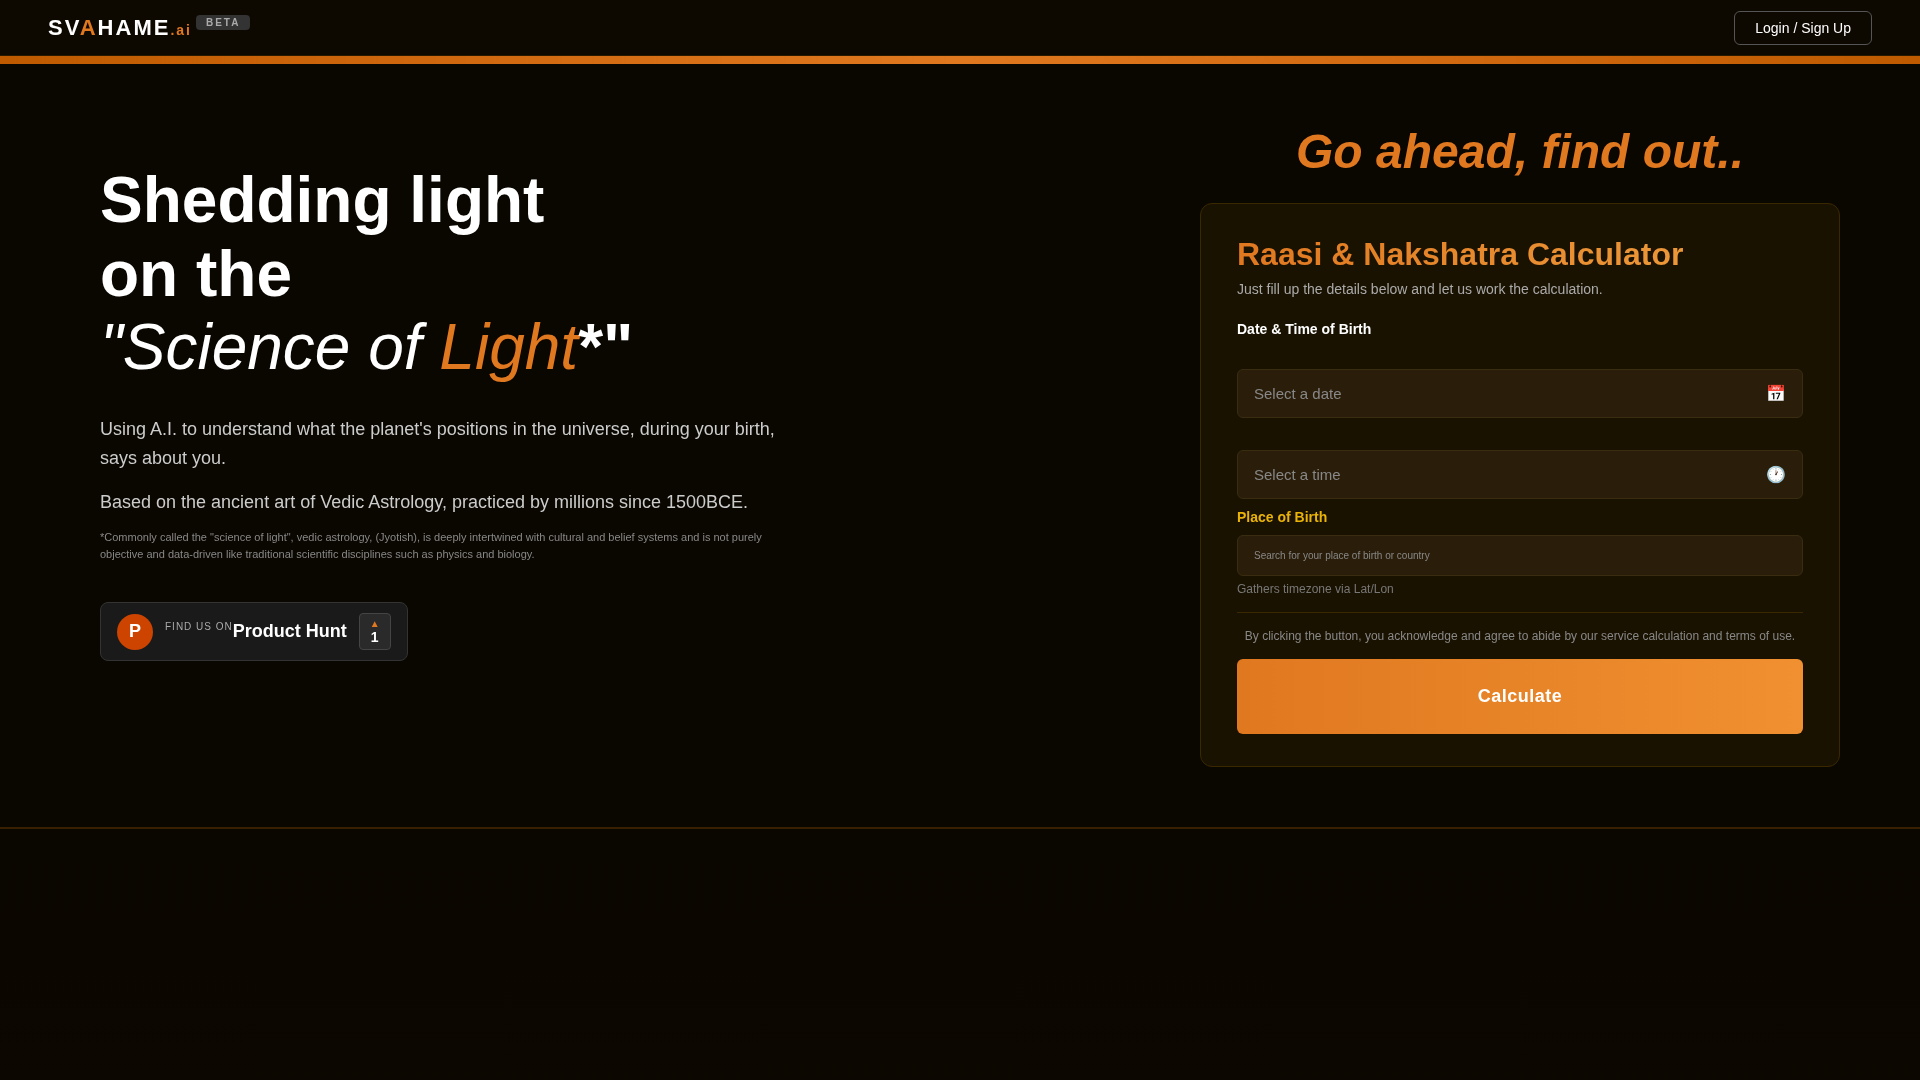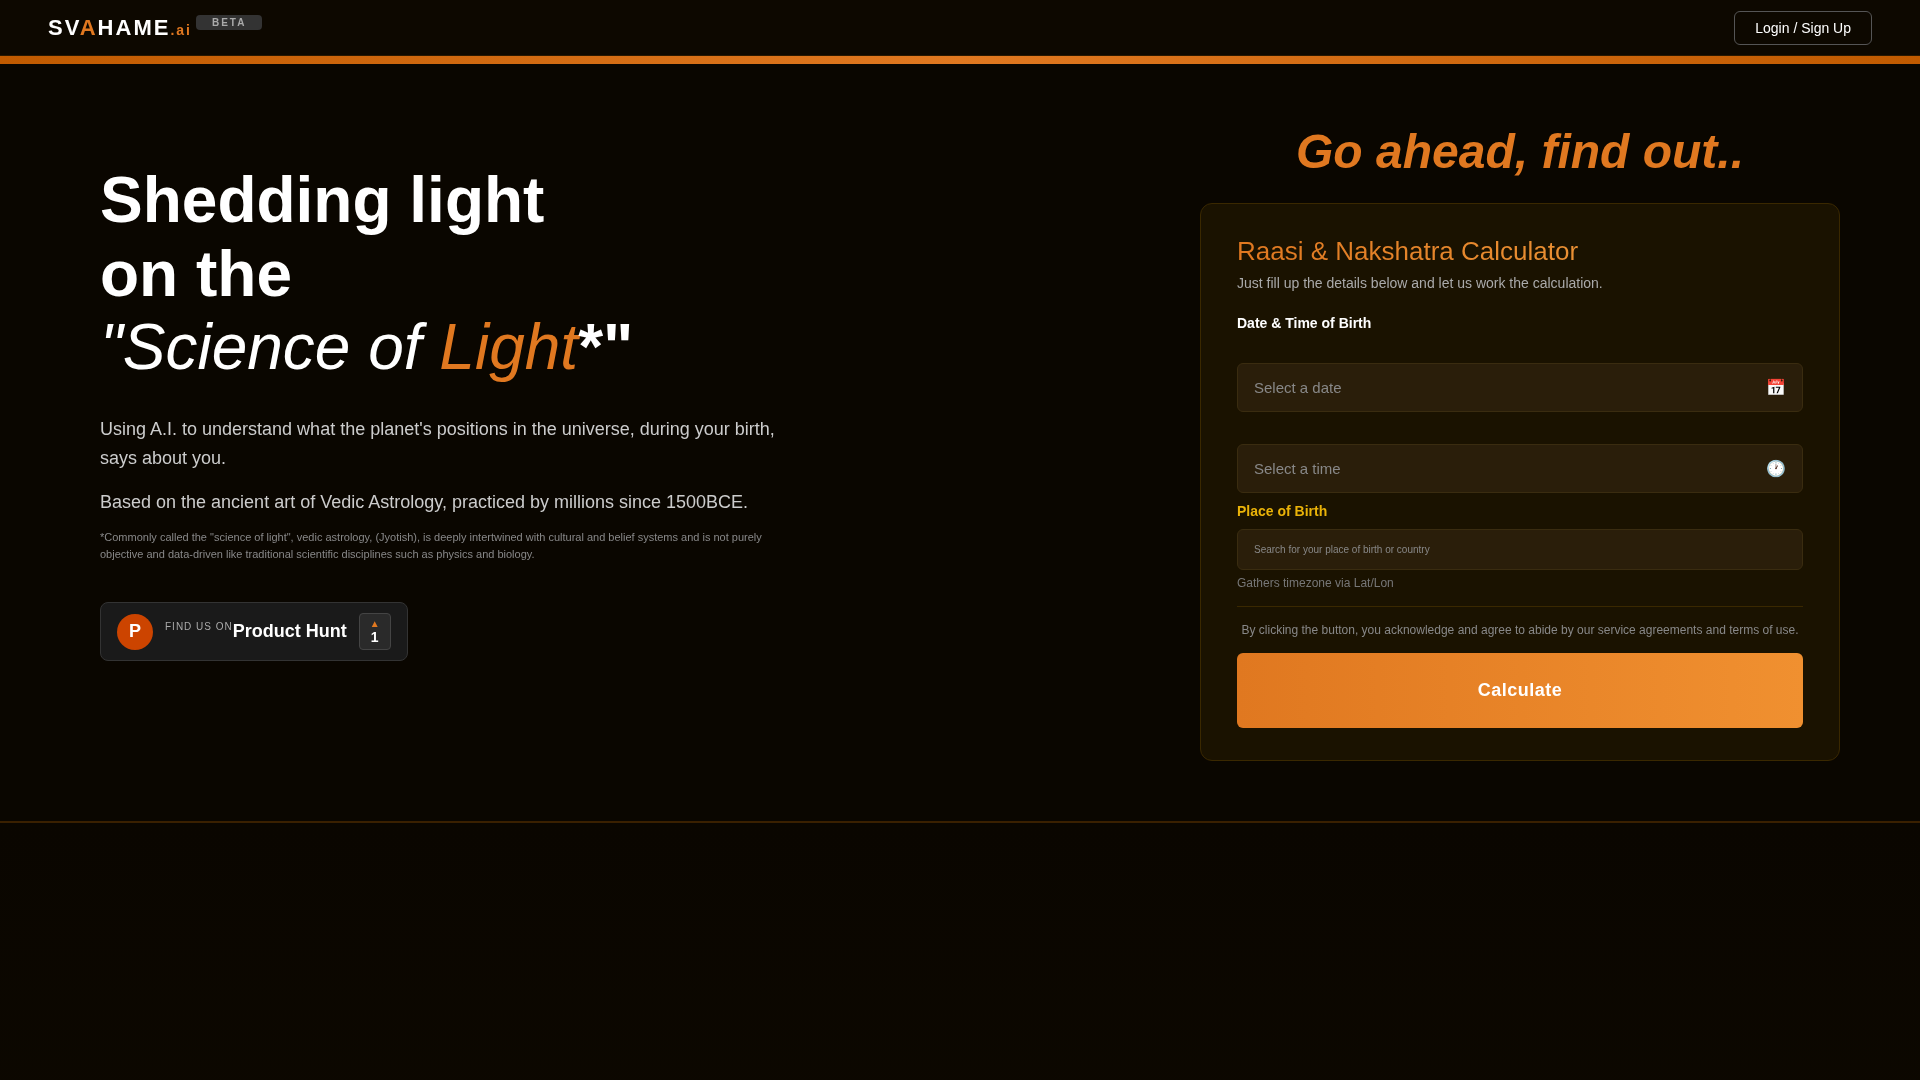--- a/index.html
+++ b/index.html
@@ -48,21 +48,21 @@
 
     .logo-text .ai {
       color: #e07820;
       font-size: 14px;
     }
 
     .beta-badge {
       background-color: #333;
       color: #aaa;
       font-size: 10px;
-      padding: 2px 16px;
+      padding: 2px 10px;
       border-radius: 4px;
       margin-left: 4px;
       vertical-align: super;
     }
 
     .login-btn {
       background-color: transparent;
       color: #ffffff;
       border: 1px solid #555;
       padding: 8px 20px;
@@ -224,22 +224,22 @@
 
     
     .calculator-card {
       background-color: #1a1200;
       border: 1px solid #3a2800;
       border-radius: 12px;
       padding: 32px 36px;
     }
 
     .calc-title {
-      font-size: 26px;
-      font-weight: 400;
+      font-size: 32px;
+      font-weight: 700;
       color: #ffffff;
       margin-bottom: 8px;
       background: linear-gradient(90deg, #e07820, #f0a040);
       -webkit-background-clip: text;
       -webkit-text-fill-color: transparent;
       background-clip: text;
     }
 
     .calc-subtitle {
       font-size: 14px;
@@ -464,21 +464,21 @@
       </div>
 
       <div class="place-birth-section">
         <p class="place-birth-label">Place of Birth</p>
         <input class="place-birth-input" type="text" placeholder="Search for your place of birth or country" style="">
         <p class="timezone-note">Gathers timezone via Lat/Lon</p>
       </div>
 
       <hr class="divider">
 
-      <p class="terms-text">By clicking the button, you acknowledge and agree to abide by our service agreements and terms of use.</p>
+      <p class="terms-text">By clicking the button, you acknowledge and agree to abide by our service calculation and terms of use.</p>
 
       <button class="calculate-btn">Calculate</button>
 
     </div>
   </div>
 
 </div>
 
 <div class="footer-area">
   <div class="bottom-icon">

